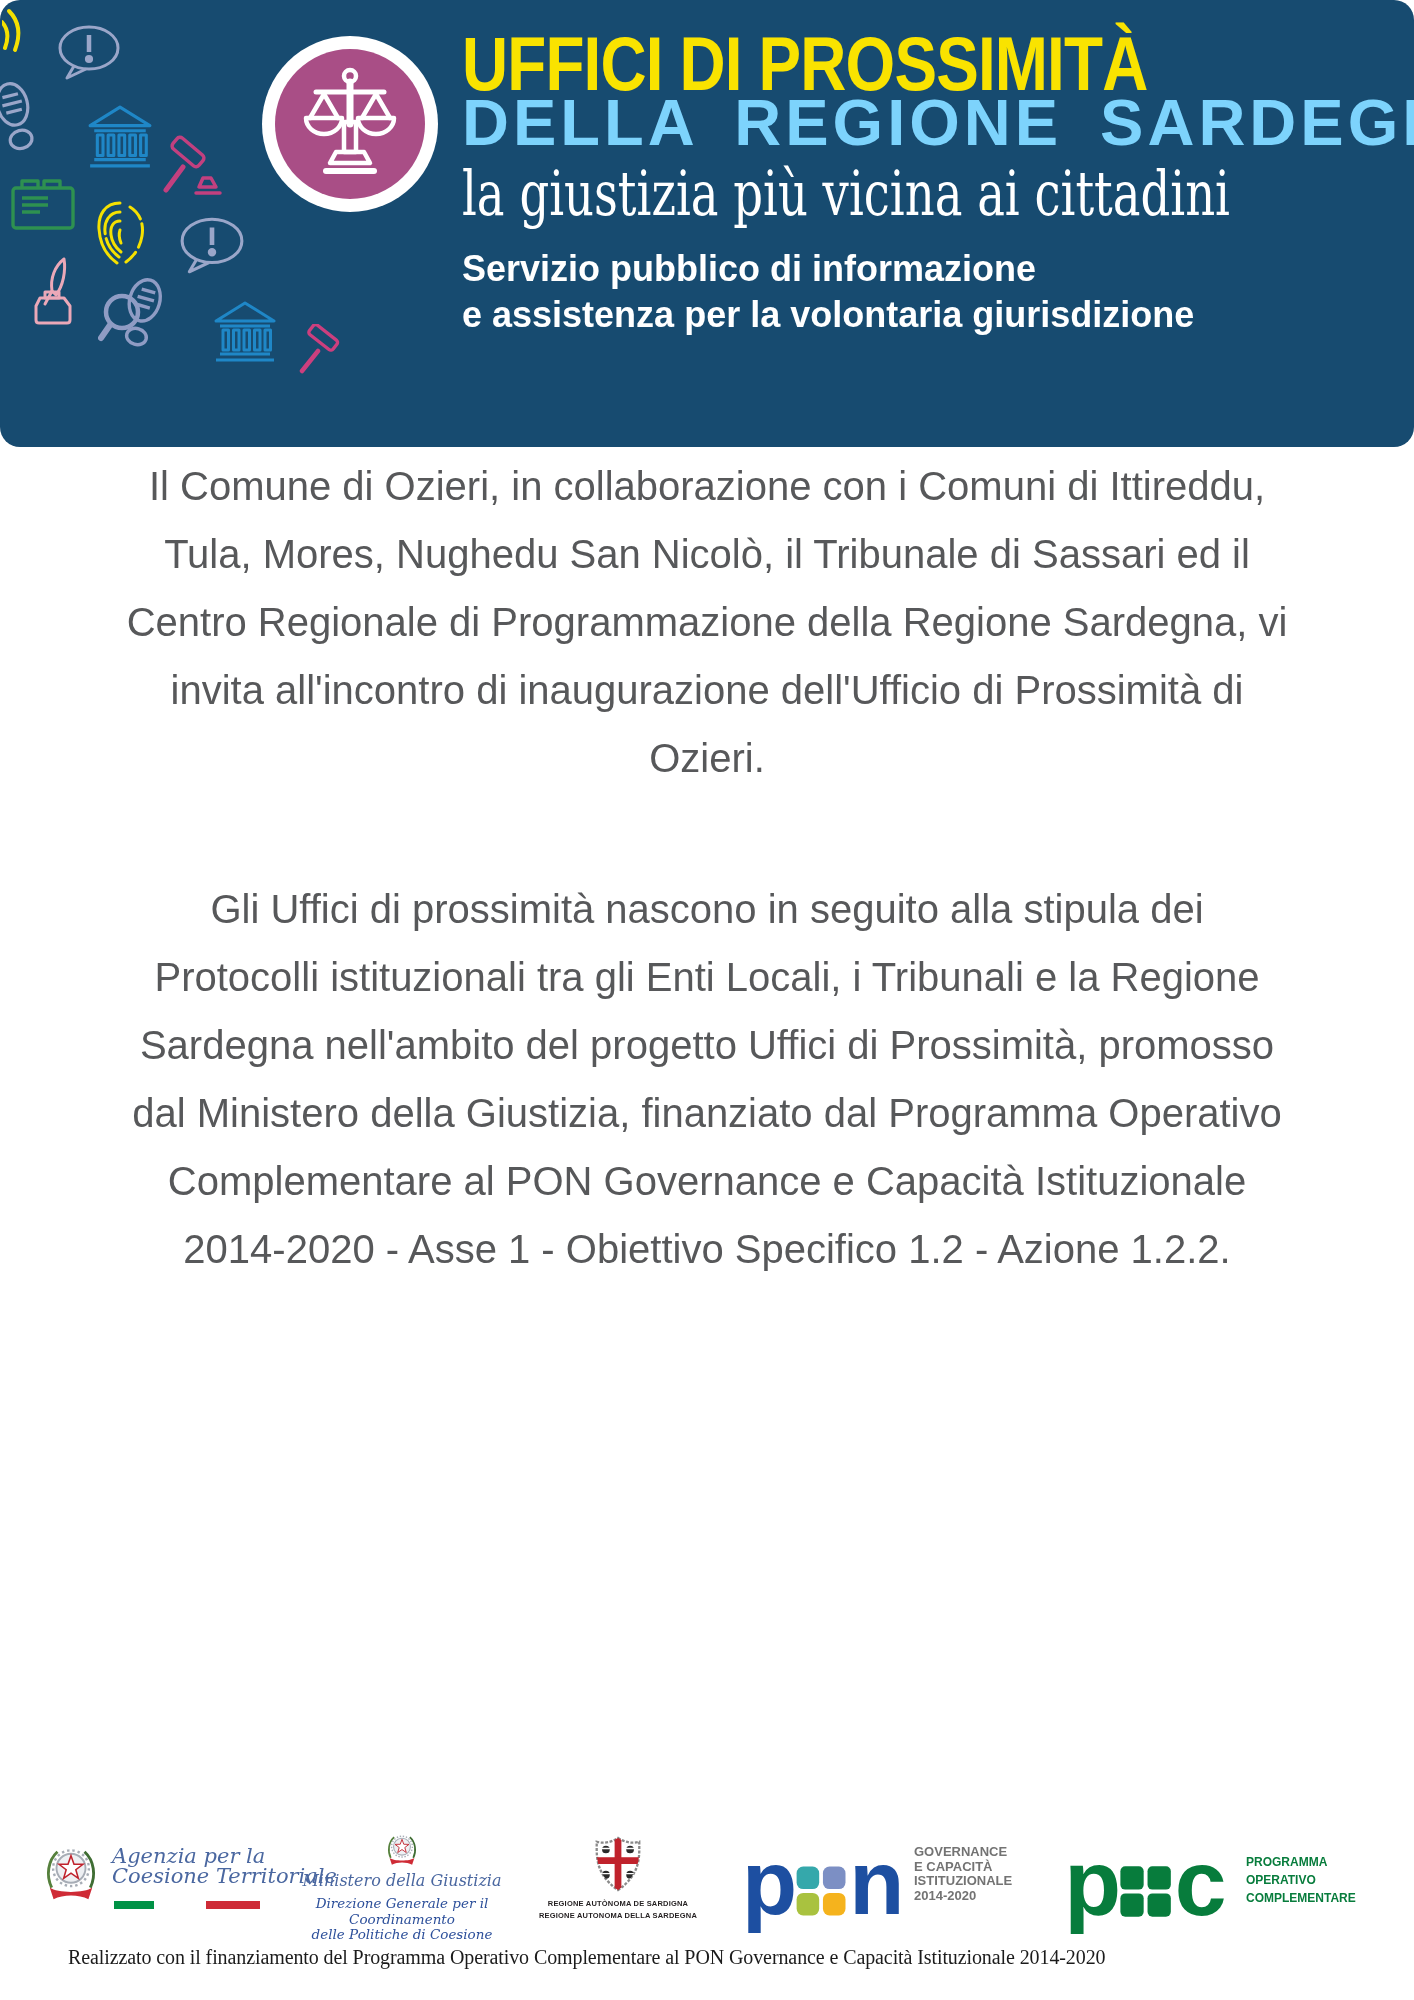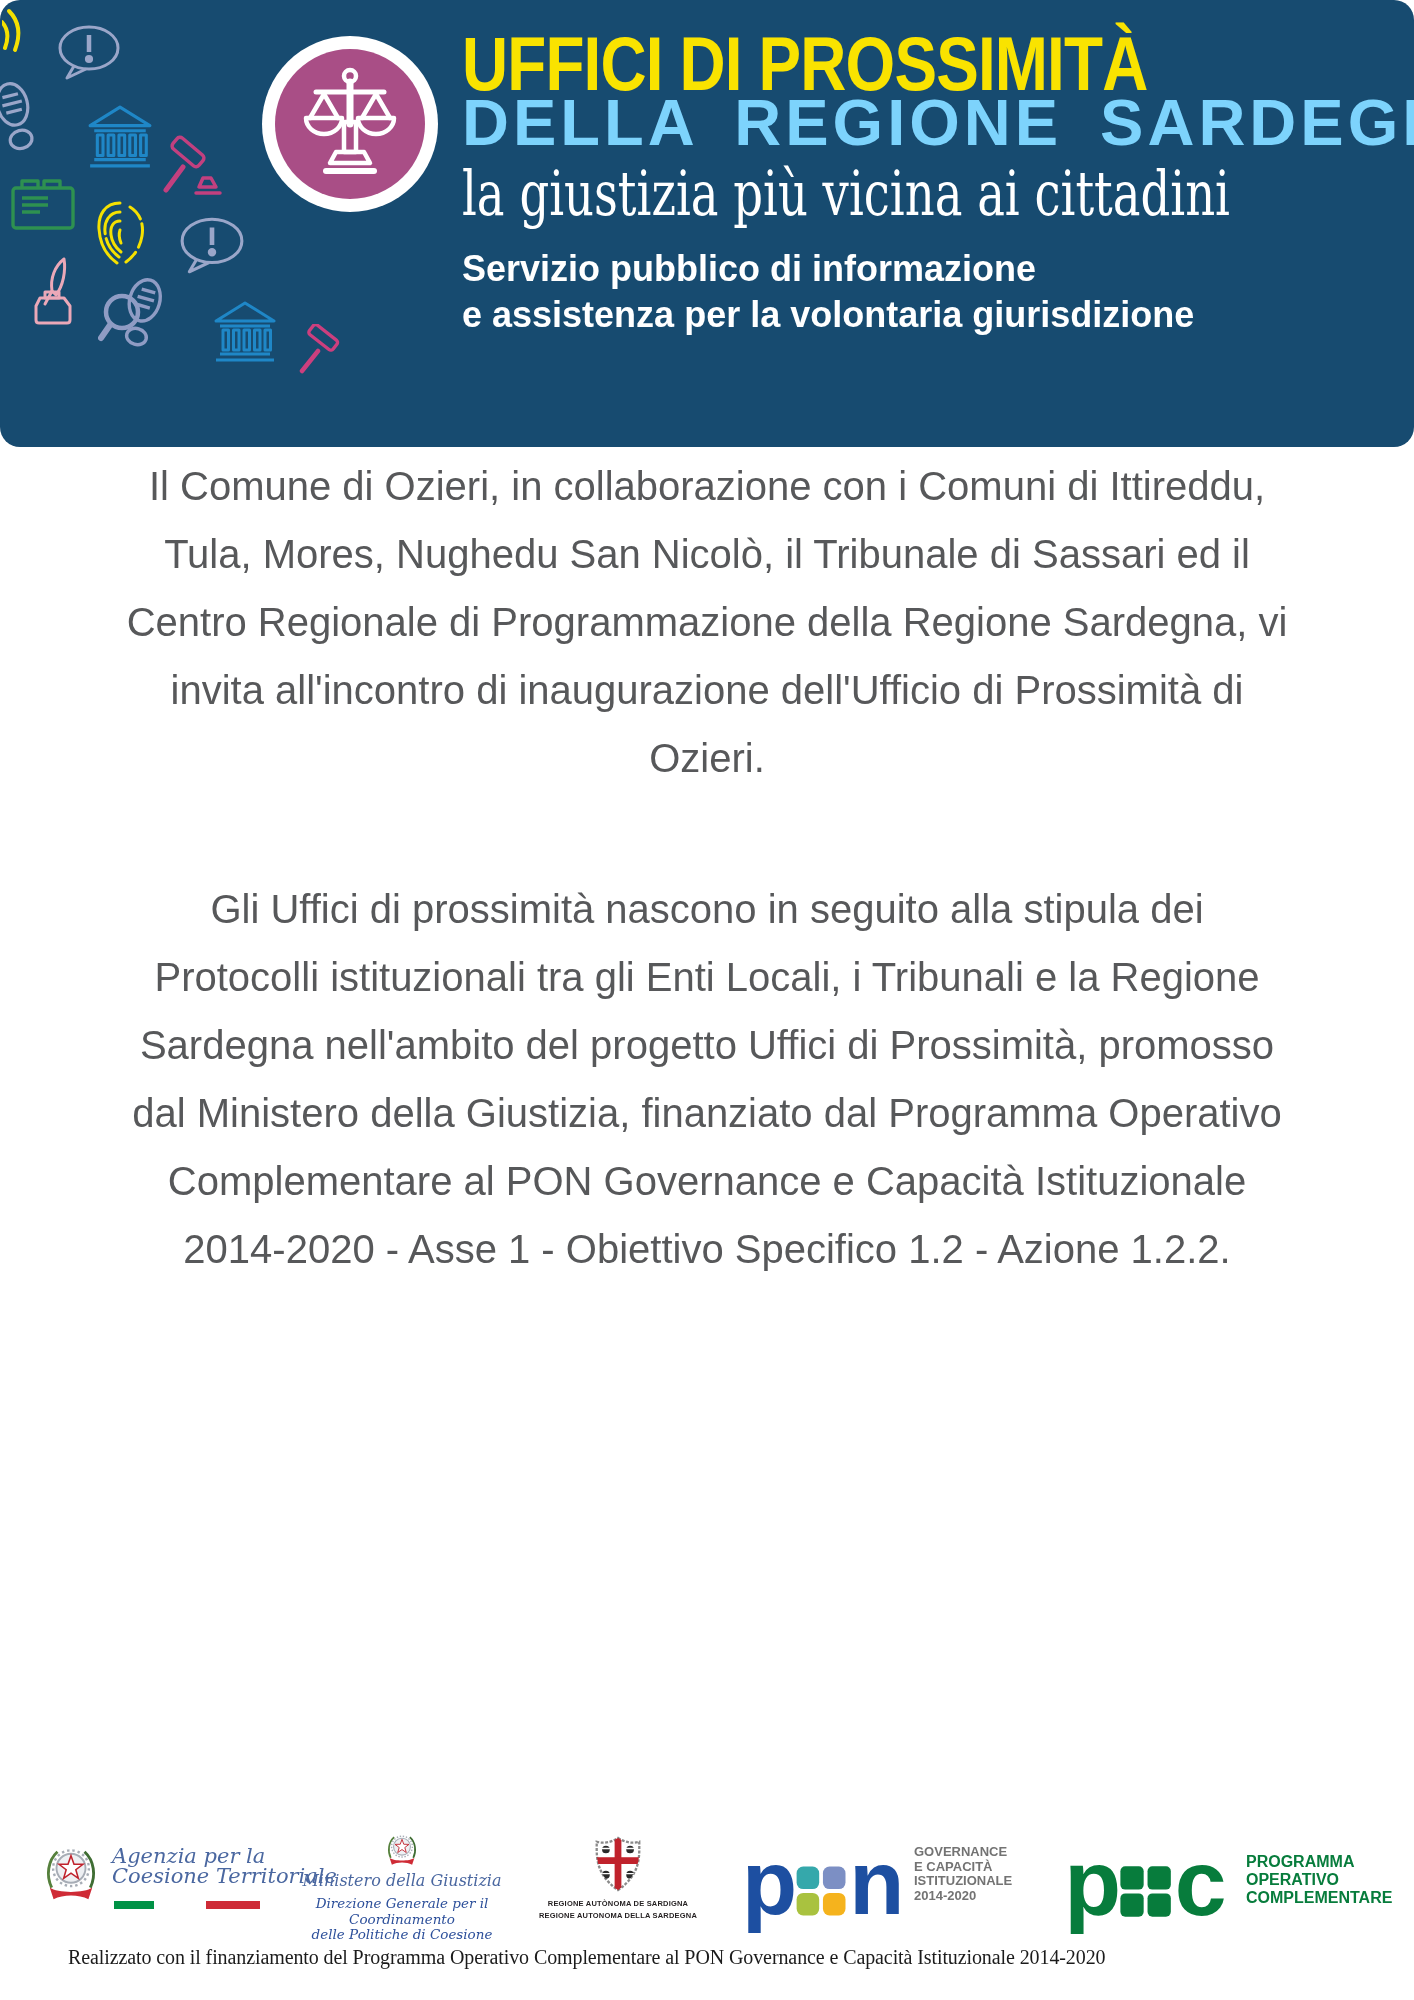--- a/index.html
+++ b/index.html
@@ -28,21 +28,21 @@
   .bar{position:absolute;height:8px;top:1901px;}
   #bar-green{left:114px;width:40px;background:#009246;}
   #bar-red{left:206px;width:54px;background:#ce2b37;}
   #min-title{position:absolute;left:282px;top:1870px;width:240px;text-align:center;font-size:16px;line-height:22px;}
   #min-sub{position:absolute;left:282px;top:1896px;width:240px;text-align:center;font-family:"DejaVu Serif",serif;
            font-style:italic;font-size:13.5px;line-height:15.5px;color:#2c4f9a;white-space:pre-line;}
   #sar-txt{position:absolute;left:538px;top:1898px;width:160px;text-align:center;font-size:7.5px;font-weight:bold;
            letter-spacing:.2px;line-height:12px;color:#231f20;white-space:pre-line;}
   #pon-txt{position:absolute;left:914px;top:1845px;font-size:13px;font-weight:bold;line-height:14.5px;
            color:#737373;white-space:pre-line;}
-  #poc-txt{position:absolute;left:1246px;top:1853px;font-size:16px;font-weight:bold;line-height:18px;
+  #poc-txt{position:absolute;left:1246px;top:1853px;font-size:12px;font-weight:bold;line-height:18px;
            color:#077c3c;white-space:pre-line;}
   #caption{position:absolute;left:33px;top:1946px;font-family:"Liberation Serif",serif;font-size:20px;
            color:#1b1b1b;letter-spacing:-.1px;margin-left:35px;}
 </style>
 </head>
 <body>
 
 <div id="page">
 
   <div id="hdr">

